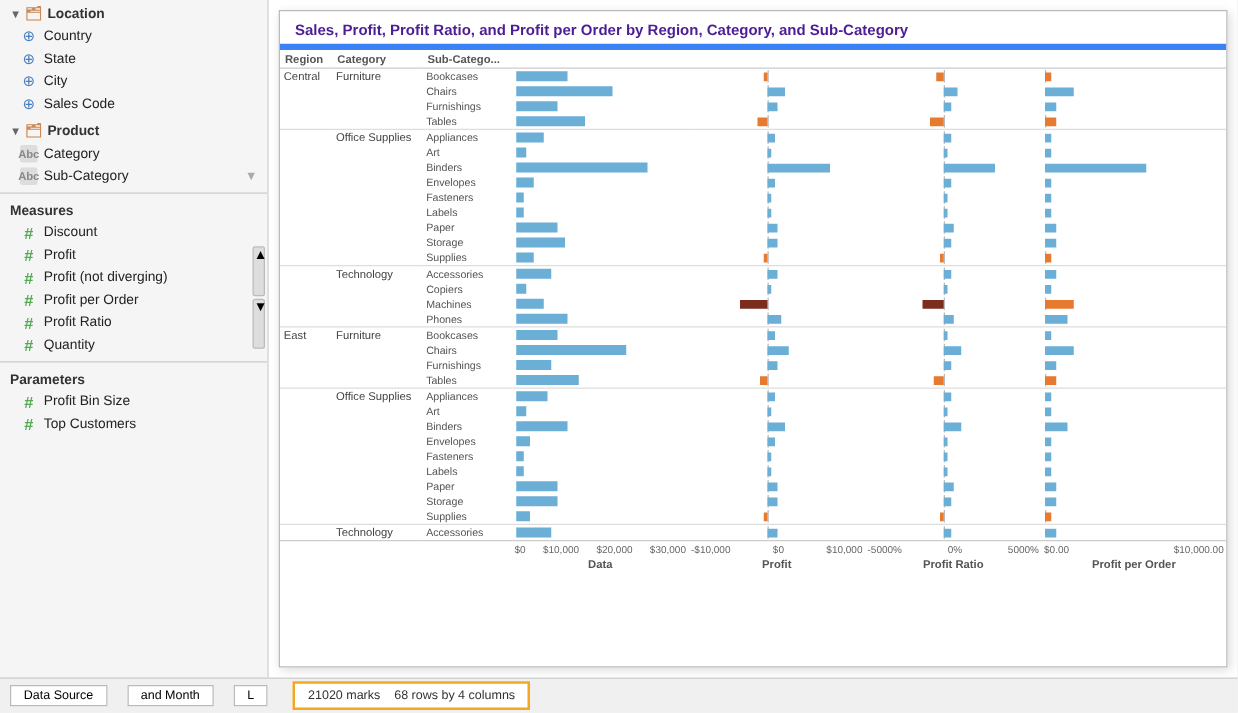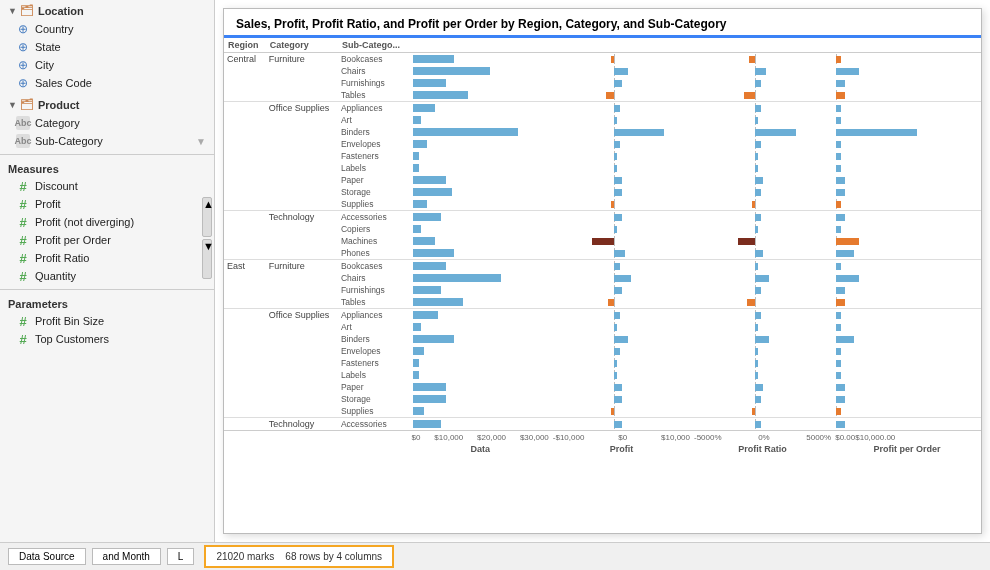--- a/index.html
+++ b/index.html
@@ -120,42 +120,42 @@
       background: #fff;
       border: 1px solid #bbb;
       margin: 8px;
       box-shadow: 2px 2px 8px rgba(0,0,0,0.15);
       flex: 1;
       overflow: auto;
     }
     .chart-title {
       font-size: 12px;
       font-weight: bold;
-      color: #000000;
+      color: #4c1d95;
       padding: 8px 12px 4px 12px;
-      border-bottom: 3px solid #3b82f6;
+      border-bottom: 5px solid #3b82f6;
     }
     
     .status-bar {
       background: #f0f0f0;
       border-top: 1px solid #ccc;
       display: flex;
       align-items: center;
       height: 28px;
       padding: 0 8px;
       gap: 0;
       flex-shrink: 0;
     }
     .status-tab {
       padding: 2px 10px;
       border: 1px solid #bbb;
       background: #fff;
       font-size: 10px;
       cursor: pointer;
-      margin-right: 6px;
+      margin-right: 16px;
     }
     .status-marks {
       border: 2px solid #f5a623;
       background: #fff;
       padding: 4px 10px;
       font-size: 10px;
       color: #333;
       margin-left: 4px;
     }
     table.chart-table {
@@ -1158,21 +1158,21 @@
               </td>
               <td style="border-top:1px solid #ccc;font-size:8px;color:#666;padding:2px;">
                 <div style="display:flex;justify-content:space-between;">
                     <span>-5000%</span>
                     <span>0%</span>
                     <span>5000%</span>
                   </div>
                 <div style="text-align:center;font-weight:bold;font-size:9px;color:#555;padding-top:2px;">Profit Ratio</div>
               </td>
               <td style="border-top:1px solid #ccc;font-size:8px;color:#666;padding:2px;">
-                <div style="display:flex;justify-content:flex-start;">
+                <div style="display:flex;justify-content:space-between;">
                     <span>$0.00</span>
                     <span>$10,000.00</span>
                   </div>
                 <div style="text-align:center;font-weight:bold;font-size:9px;color:#555;padding-top:2px;">Profit per Order</div>
               </td>
             </tr>
           </tfoot>
         </table>
       </div>
     </div>

